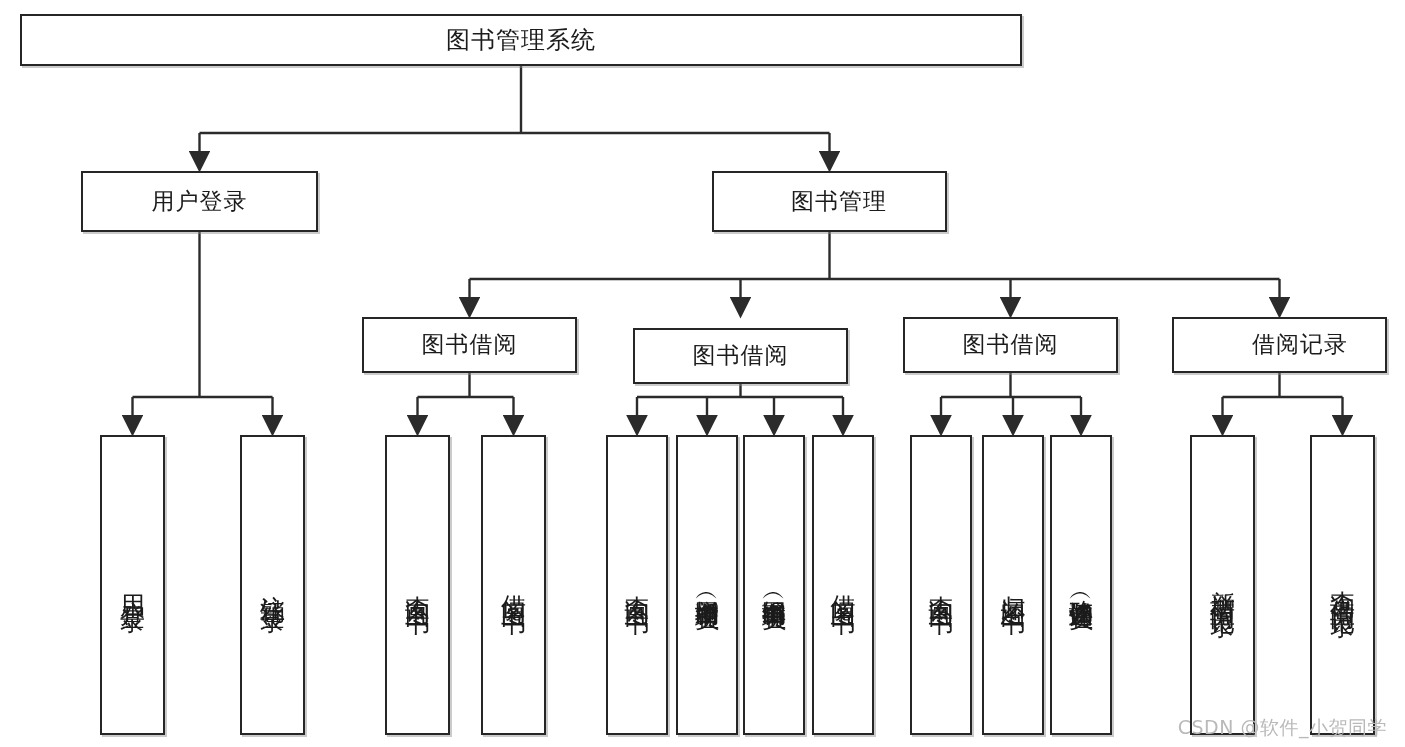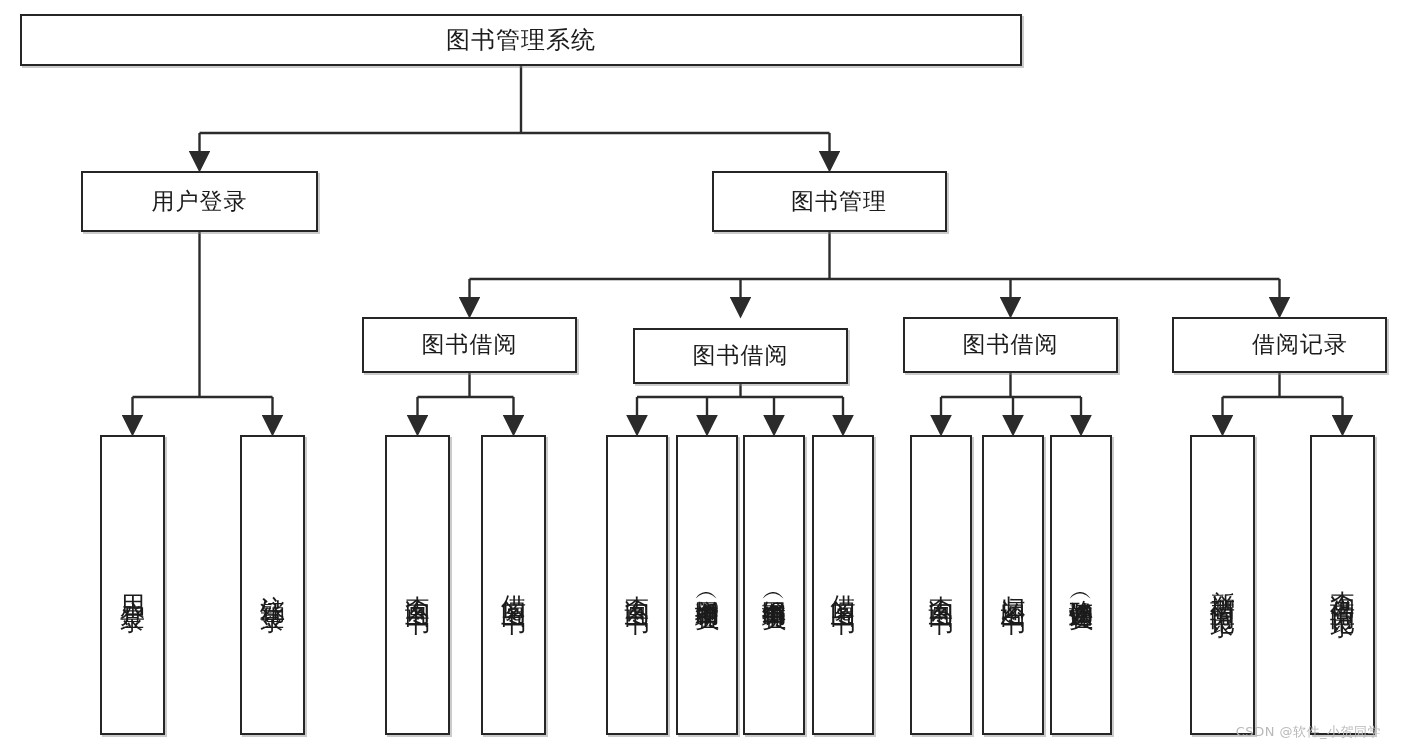--- a/index.html
+++ b/index.html
@@ -32,22 +32,22 @@
   .node.vert .lbl{
     writing-mode:vertical-rl;
     text-orientation:upright;
     font-size:25px;
     letter-spacing:5px;
     line-height:1;
   }
   .node.vert.tight .lbl{font-size:24px;letter-spacing:1px;}
   #watermark{
     position:absolute;
-    right:24px;bottom:6px;
-    font-size:13px;
+    right:18px;bottom:6px;
+    font-size:19px;
     color:#b9b9b9;
     letter-spacing:.5px;
     white-space:nowrap;
     pointer-events:none;
   }
 </style>
 </head>
 <body>
 
 <div id="stage">

